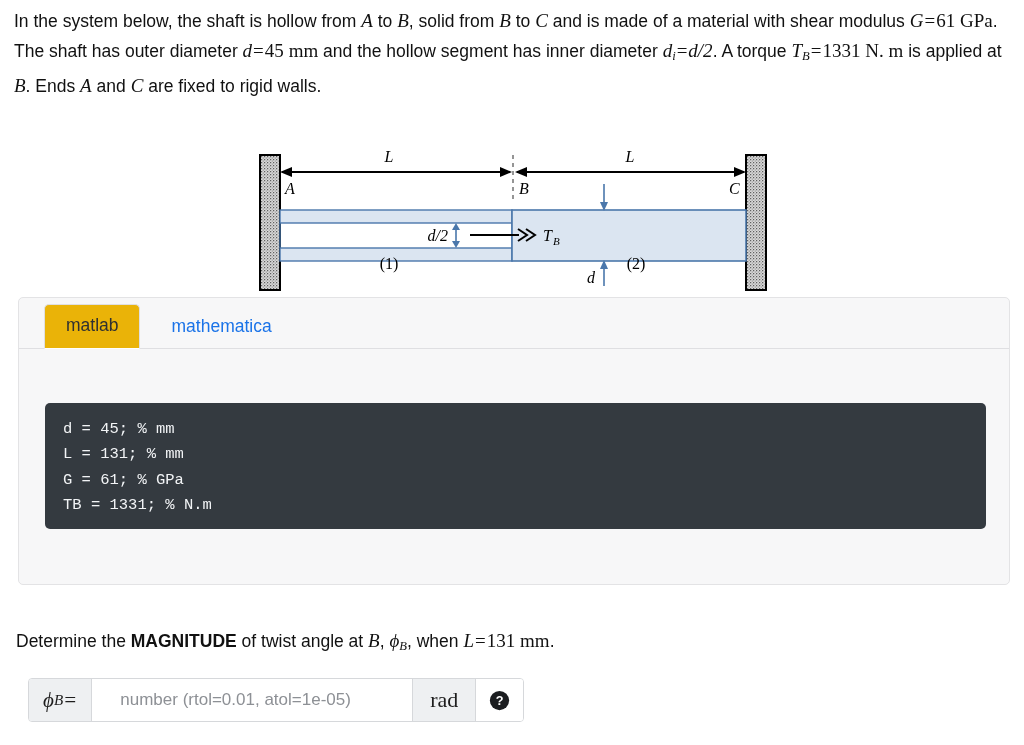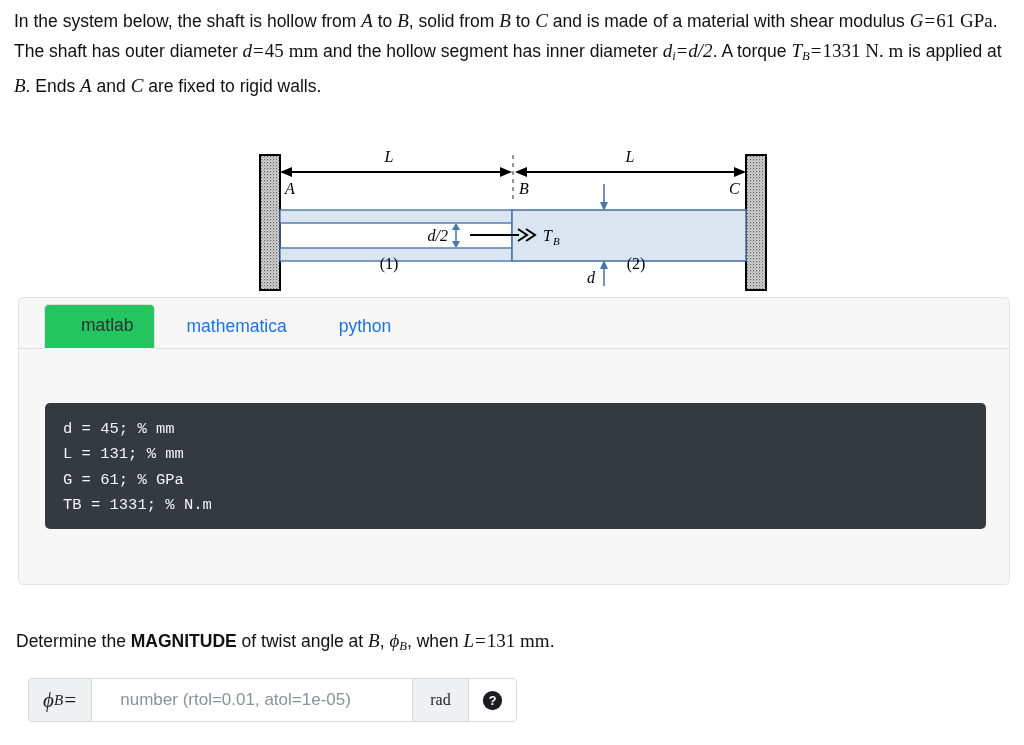--- a/index.html
+++ b/index.html
@@ -45,27 +45,27 @@
     display: flex; align-items: flex-end; padding-left: 25px;
   }
   .tab {
     font-size: 17.5px;
     padding: 12px 20px 13px 32px;
     cursor: pointer;
     position: relative;
     line-height: 1;
   }
   .tab.active {
-    background: #22c55e;
+    background: #eab308;
     border: 1px solid #dfdfe2;
     border-bottom: 1px solid #ffffff;
     border-radius: 5px 5px 0 0;
     color: #2f3032;
     margin-bottom: -1px;
-    padding: 12px 20px 14px 36px;
+    padding: 12px 20px 14px 21px;
   }
   .tab.inactive { color: #1a73e8; }
 
   .codeblock {
     position: absolute; left: 26px; top: 89px; width: 941px; height: 126px;
     background: #343a40;
     border-radius: 5px;
     padding: 14px 4px 0 18px;
     color: #f2f4f6;
     font-family: "Liberation Mono", monospace;
@@ -108,21 +108,21 @@
     color: #111;
     background: #ffffff;
   }
   .ig-input::placeholder { color: #8d9095; }
   .ig-unit {
     background: #eef0f2;
     border-left: 1px solid #d6d8db;
     display: flex; align-items: center; justify-content: center;
     padding: 0 17px;
     font-family: "Liberation Serif", serif;
-    font-size: 16px; color: #1d1d1d;
+    font-size: 22px; color: #1d1d1d;
   }
   .ig-help {
     background: #ffffff;
     border-left: 1px solid #d6d8db;
     display: flex; align-items: center; justify-content: center;
     width: 48px; cursor: pointer;
   }
 </style>
 </head>
 <body>
@@ -195,23 +195,20 @@
   </div>
 
   <div class="code-card">
 
     <div class="tabbar">
       <div class="tab active">
         <span>matlab</span>
       </div>
       <div class="tab inactive">
         <span>mathematica</span>
-      </div>
-      <div class="tab inactive">
-        <span>python</span>
       </div>
     </div>
 
     <pre class="codeblock">d = 45; % mm
 L = 131; % mm
 G = 61; % GPa
 TB = 1331; % N.m</pre>
 
   </div>
 

